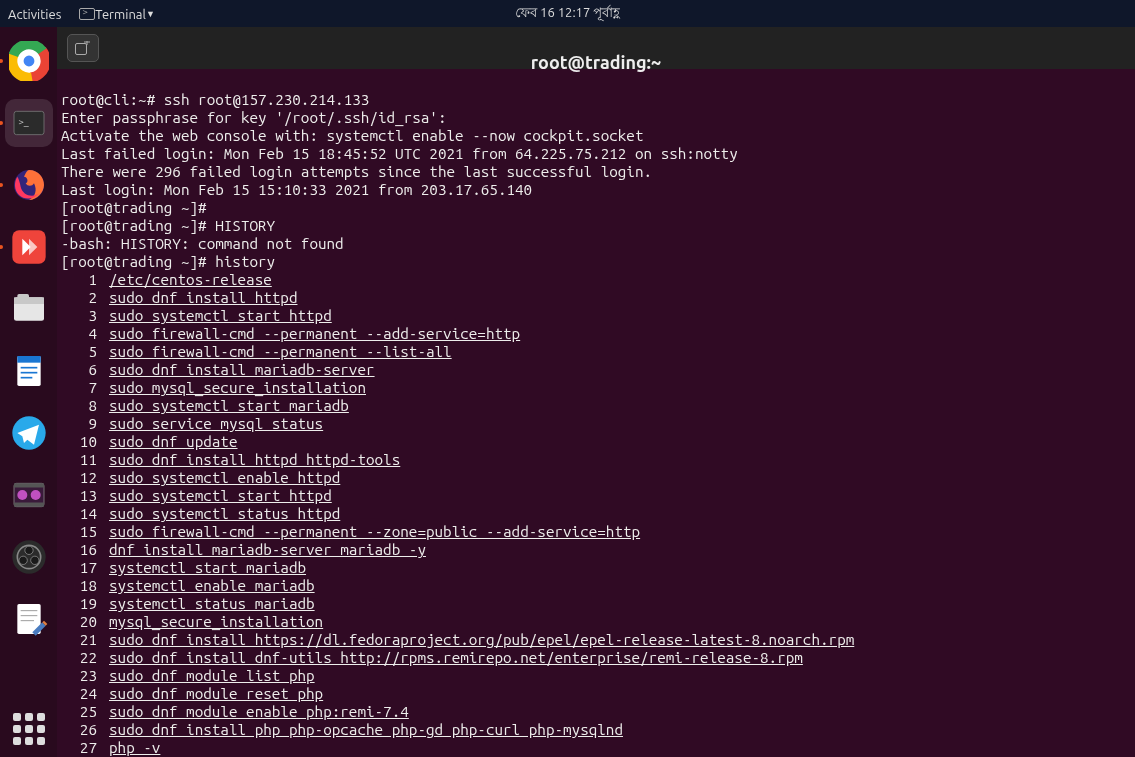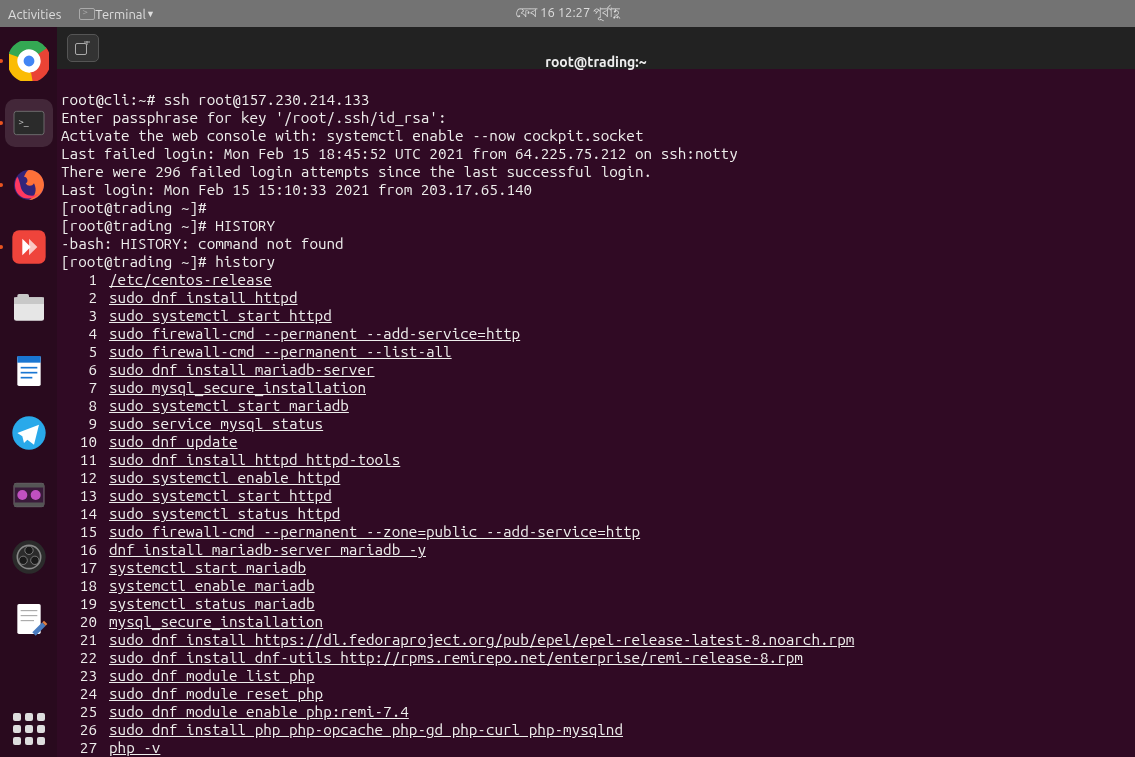--- a/index.html
+++ b/index.html
@@ -8,21 +8,21 @@
       height: 757px;
       background: #2c041e;
       font-family: Ubuntu, sans-serif;
       overflow: hidden;
       color: #fff;
       display: flex;
       flex-direction: column;
     }
     .top-bar {
       height: 27px;
-      background: #737373;
+      background: #0f172a;
       display: flex;
       align-items: center;
       padding: 0 8px;
       font-size: 13px;
       color: #ddd;
     }
     .top-bar .top-left { display: flex; gap: 18px; align-items: center; }
     .top-bar .terminal-menu { display: flex; align-items: center; }
     .top-bar .terminal-menu .term-ico {
       width: 16px; height: 12px; border: 1px solid #aaa; border-radius: 2px;
@@ -75,21 +75,21 @@
       position: relative;
     }
     .title-bar .new-tab-btn {
       width: 32px; height: 28px; border: 1px solid #555; border-radius: 5px;
       display: flex; align-items: center; justify-content: center;
       color: #ccc; font-size: 15px;
       background: #333;
     }
     .title-bar .win-title {
       position: absolute; left: 50%; transform: translateX(-50%);
-      font-weight: bold; color: #eee; font-size: 14px; margin-top: 27px;
+      font-weight: bold; color: #eee; font-size: 18px; margin-top: 27px;
     }
 
     .terminal {
       flex: 1;
       background: #300a24;
       color: #eeeeec;
       font-family: "Ubuntu Mono", "DejaVu Sans Mono", monospace;
       font-size: 15.3px;
       line-height: 18px;
       padding: 4px 4px 3px 4px;
@@ -105,21 +105,21 @@
 
 <div class="top-bar">
   <div class="top-left">
     <span>Activities</span>
     <span class="terminal-menu">
       <span class="term-ico"></span>
       <span>Terminal</span>
       <span class="dropdown-caret">▼</span>
     </span>
   </div>
-  <div class="clock">ফেব 16  12:27 পূর্বাহ্ণ</div>
+  <div class="clock">ফেব 16  12:17 পূর্বাহ্ণ</div>
 </div>
 
 <div class="below-top">
   <div class="dock">
     <div class="dock-item active">
       <svg viewBox="0 0 48 48">
           <circle cx="24" cy="24" r="20" fill="#fff"></circle>
           <circle cx="24" cy="24" r="20" fill="none" stroke="#ea4335" stroke-width="12" stroke-dasharray="43 200" transform="rotate(-40 24 24)"></circle>
           <circle cx="24" cy="24" r="20" fill="none" stroke="#fbbc05" stroke-width="12" stroke-dasharray="43 200" transform="rotate(80 24 24)"></circle>
           <circle cx="24" cy="24" r="20" fill="none" stroke="#34a853" stroke-width="12" stroke-dasharray="43 200" transform="rotate(200 24 24)"></circle>

